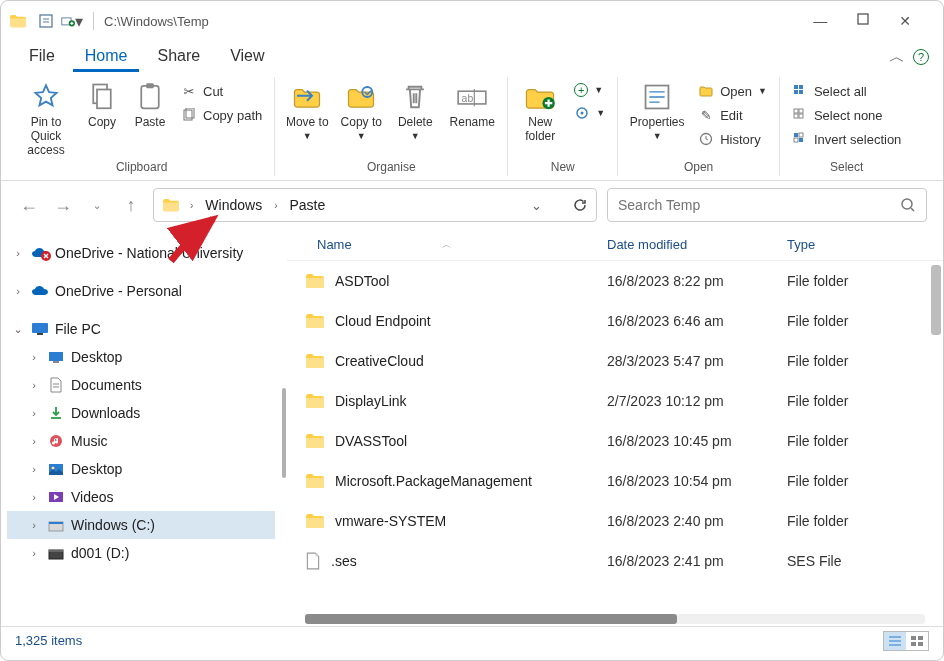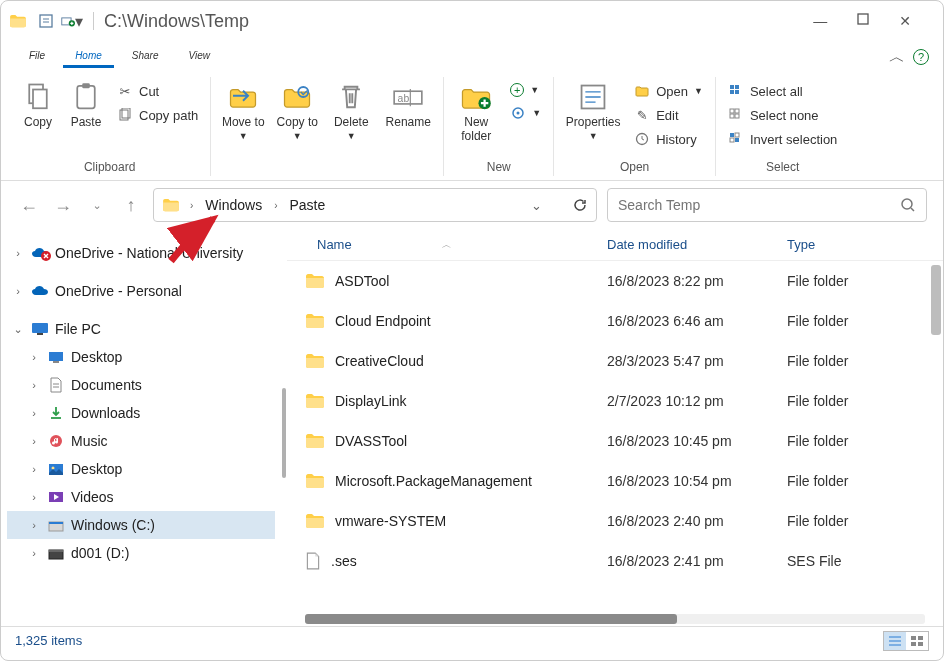--- a/index.html
+++ b/index.html
@@ -5,27 +5,27 @@
 * { box-sizing: border-box; margin: 0; padding: 0; font-family: "Segoe UI", sans-serif; }
 body { background: #fff; width: 944px; height: 661px; overflow: hidden; border: 1px solid #ccc; border-radius: 8px; position: relative; }
 
 
 .titlebar { height: 40px; display: flex; align-items: center; padding: 0 8px; }
 .titlebar .tb-icons { display: flex; gap: 6px; align-items: center; }
 .titlebar .folder-ico { width: 18px; height: 14px; }
 .titlebar .qat { display: flex; gap: 4px; margin-left: 8px; }
 .titlebar .qat-btn { width: 22px; height: 22px; display: flex; align-items: center; justify-content: center; color: #555; }
 .titlebar .divider { width: 1px; height: 18px; background: #ccc; margin: 0 10px; }
-.titlebar .path { color: #555; font-size: 18px; flex: 1; }
+.titlebar .path { color: #555; font-size: 13px; flex: 1; }
 .titlebar .winbtns { display: flex; gap: 30px; padding-right: 24px; }
 .titlebar .winbtn { color: #555; font-size: 14px; }
 
 
 .menurow { height: 32px; display: flex; align-items: center; padding-left: 16px; gap: 6px; }
-.menurow .tab { padding: 4px 12px; font-size: 10px; color: #333; border-bottom: 3px solid transparent; font-style: italic; }
+.menurow .tab { padding: 4px 12px; font-size: 16px; color: #333; border-bottom: 3px solid transparent; }
 .menurow .tab.active { color: #0067c0; border-bottom: 3px solid #0067c0; }
 .menurow .spacer { flex: 1; }
 .menurow .help { padding-right: 14px; display: flex; gap: 8px; color: #555; align-items: center; }
 
 
 .ribbon { height: 108px; border-bottom: 1px solid #ddd; display: flex; padding: 4px 8px; }
 .rgroup { display: flex; flex-direction: column; border-right: 1px solid #e5e5e5; padding: 0 8px; height: 100%; }
 .rgroup:last-child { border-right: none; }
 .rgroup-body { flex: 1; display: flex; align-items: flex-start; gap: 6px; padding-top: 2px; }
 .rgroup-label { text-align: center; font-size: 12px; color: #555; padding-bottom: 2px; }
@@ -135,20 +135,28 @@
   <div class="help">
     <span>︿</span>
     <span style="color:#0a7c2f; border:1.5px solid #0a7c2f; border-radius:50%; width:16px; height:16px; display:inline-flex; align-items:center; justify-content:center; font-size:11px;">?</span>
   </div>
 </div>
 
 <div class="ribbon">
 
   <div class="rgroup">
     <div class="rgroup-body">
+      <div class="big-btn">
+        <div class="ico">
+            <svg width="30" height="28" viewBox="0 0 24 24">
+              <path fill="none" stroke="#3b82c4" stroke-width="1.6" d="M12 2l2.6 5.9 6.4.6-4.9 4.4 1.5 6.3L12 16l-5.6 3.2 1.5-6.3L3 8.5l6.4-.6z"></path>
+            </svg>
+          </div>
+        <span>Pin to Quick access</span>
+      </div>
       <div class="big-btn" style="width:42px">
         <div class="ico">
             <svg width="26" height="30" viewBox="0 0 20 24">
               <rect x="3" y="2" width="11" height="15" fill="none" stroke="#888" stroke-width="1.4"></rect>
               <rect x="6" y="6" width="11" height="15" fill="#fff" stroke="#888" stroke-width="1.4"></rect>
             </svg>
           </div>
         <span>Copy</span>
       </div>
       <div class="big-btn" style="width:42px">
@@ -215,20 +223,21 @@
         <div class="ico">
             <svg width="30" height="22" viewBox="0 0 26 18">
               <rect x="1" y="4" width="24" height="11" fill="none" stroke="#888" stroke-width="1.4"></rect>
               <text x="4" y="13" font-size="9" fill="#888">ab</text>
               <line x1="15" y1="2" x2="15" y2="17" stroke="#888"></line>
             </svg>
           </div>
         <span>Rename</span>
       </div>
     </div>
+    <div class="rgroup-label">Organise</div>
   </div>
 
   <div class="rgroup">
     <div class="rgroup-body">
       <div class="big-btn" style="width:48px">
         <div class="ico">
             <svg width="32" height="28" viewBox="0 0 26 22">
               <path fill="#ffcf48" stroke="#c49a2a" d="M2 7c0-1 1-2 2-2h5l2 2h11c1 0 2 1 2 2v9c0 1-1 2-2 2H4c-1 0-2-1-2-2z"></path>
               <circle cx="20" cy="16" r="5" fill="#0a7c2f"></circle>
               <line x1="20" y1="13" x2="20" y2="19" stroke="#fff" stroke-width="1.8"></line>

